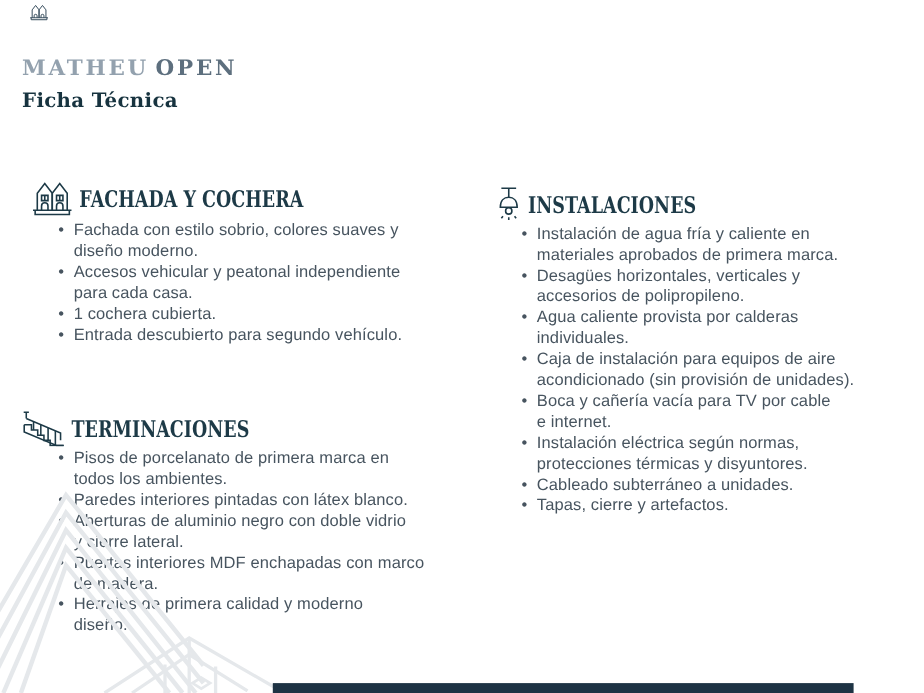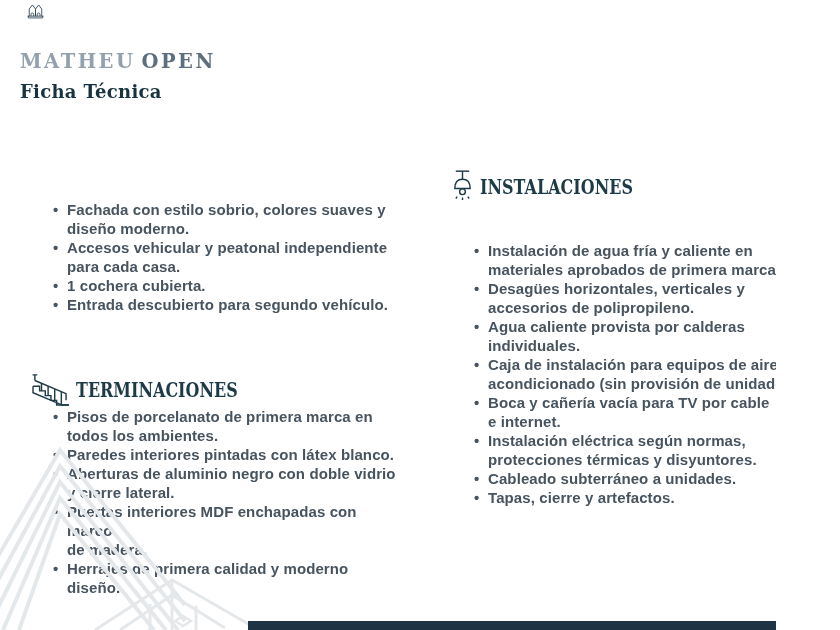--- a/index.html
+++ b/index.html
@@ -19,31 +19,31 @@
   .subtitle { margin:7px 0 0 0; font-family:"DejaVu Serif", serif; font-weight:bold;
               font-size:18px; letter-spacing:0.3px; color: var(--subtitle, #17333f); white-space:nowrap; }
 
   
   .sec-header { position:absolute; display:flex; align-items:center; gap:6px; color: var(--heading, #1d3a47); }
   .sec-header .icon { flex:0 0 auto; display:block; }
   .sec-heading { display:inline-block; font-family:"DejaVu Serif", serif; font-weight:bold;
                  font-size:21px; white-space:nowrap; transform:scaleX(0.76);
                  transform-origin:left center; color: var(--heading, #1d3a47); }
   #fachada-header       { left:29px;  top:163px; }
-  #terminaciones-header { left:30px;  top:372px; }
+  #terminaciones-header { left:19px;  top:372px; }
   #instalaciones-header { left:451px; top:168px; }
 
   
   ul.spec-list { position:absolute; list-style:none; margin:0; padding:0; }
   #fachada-list       { left:53px;  top:200px; width:340px; }
   #terminaciones-list { left:53px;  top:407px; width:345px; }
-  #instalaciones-list { left:474px; top:203px; width:355px;margin-top:38px; }
+  #instalaciones-list { left:474px; top:203px; width:355px; }
   ul.spec-list li { position:relative; padding-left:14px; margin:0;
                     font-size:15px; line-height:19px; letter-spacing:0.1px;
-                    color: var(--body-text, #47545f); white-space:pre-line;font-weight:bold; }
+                    color: var(--body-text, #47545f); white-space:pre-line; }
   ul.spec-list li::before { content:"\2022"; position:absolute; left:0; top:0;
                             color: var(--body-text, #47545f); }
 
   
   .pattern { position:absolute; left:0; bottom:0; color: var(--pattern-line, #e5e8eb); }
 
   
   .footer-bar { position:absolute; left:248px; bottom:0; width:588px; height:9px;
                 background: var(--accent-bar, #1e3344); }
 
@@ -63,20 +63,37 @@
       <path d="M9 29 V25 A3 3 0 0 1 15 25 V29"></path>
         <path d="M23 29 V25 A3 3 0 0 1 29 25 V29"></path>
     </svg>
   </span>
 
   <header class="header">
     <h1 class="title"><span class="brand">MATHEU</span><span class="brand-sx">OPEN</span></h1>
     <h2 class="subtitle">Ficha Técnica</h2>
   </header>
 
+  <div class="sec-header" id="fachada-header">
+    <span class="icon">
+      <svg width="37" height="34" viewBox="0 0 38 35" fill="none" stroke="currentColor" stroke-width="1.5">
+        <path d="M3 29 V33 H35 V29"></path>
+          <path d="M1 29 H37"></path>
+        <path d="M5 29 V13 L12 4 L19 13 V29"></path>
+          <path d="M19 29 V13 L26 4 L33 13 V29"></path>
+        <path d="M9 15 H15 V20 H9 Z"></path>
+          <path d="M12 15 V20"></path>
+        <path d="M23 15 H29 V20 H23 Z"></path>
+          <path d="M26 15 V20"></path>
+        <path d="M9 29 V25 A3 3 0 0 1 15 25 V29"></path>
+          <path d="M23 29 V25 A3 3 0 0 1 29 25 V29"></path>
+      </svg>
+    </span>
+    <span class="sec-heading">FACHADA Y COCHERA</span>
+  </div>
   <ul class="spec-list" id="fachada-list">
     <li>Fachada con estilo sobrio,  colores suaves y
 diseño moderno.</li>
     <li>Accesos vehicular y peatonal independiente
 para cada casa.</li>
     <li>1 cochera cubierta.</li>
     <li>Entrada descubierto para segundo vehículo.</li>
   </ul>
 
   <div class="sec-header" id="terminaciones-header">

